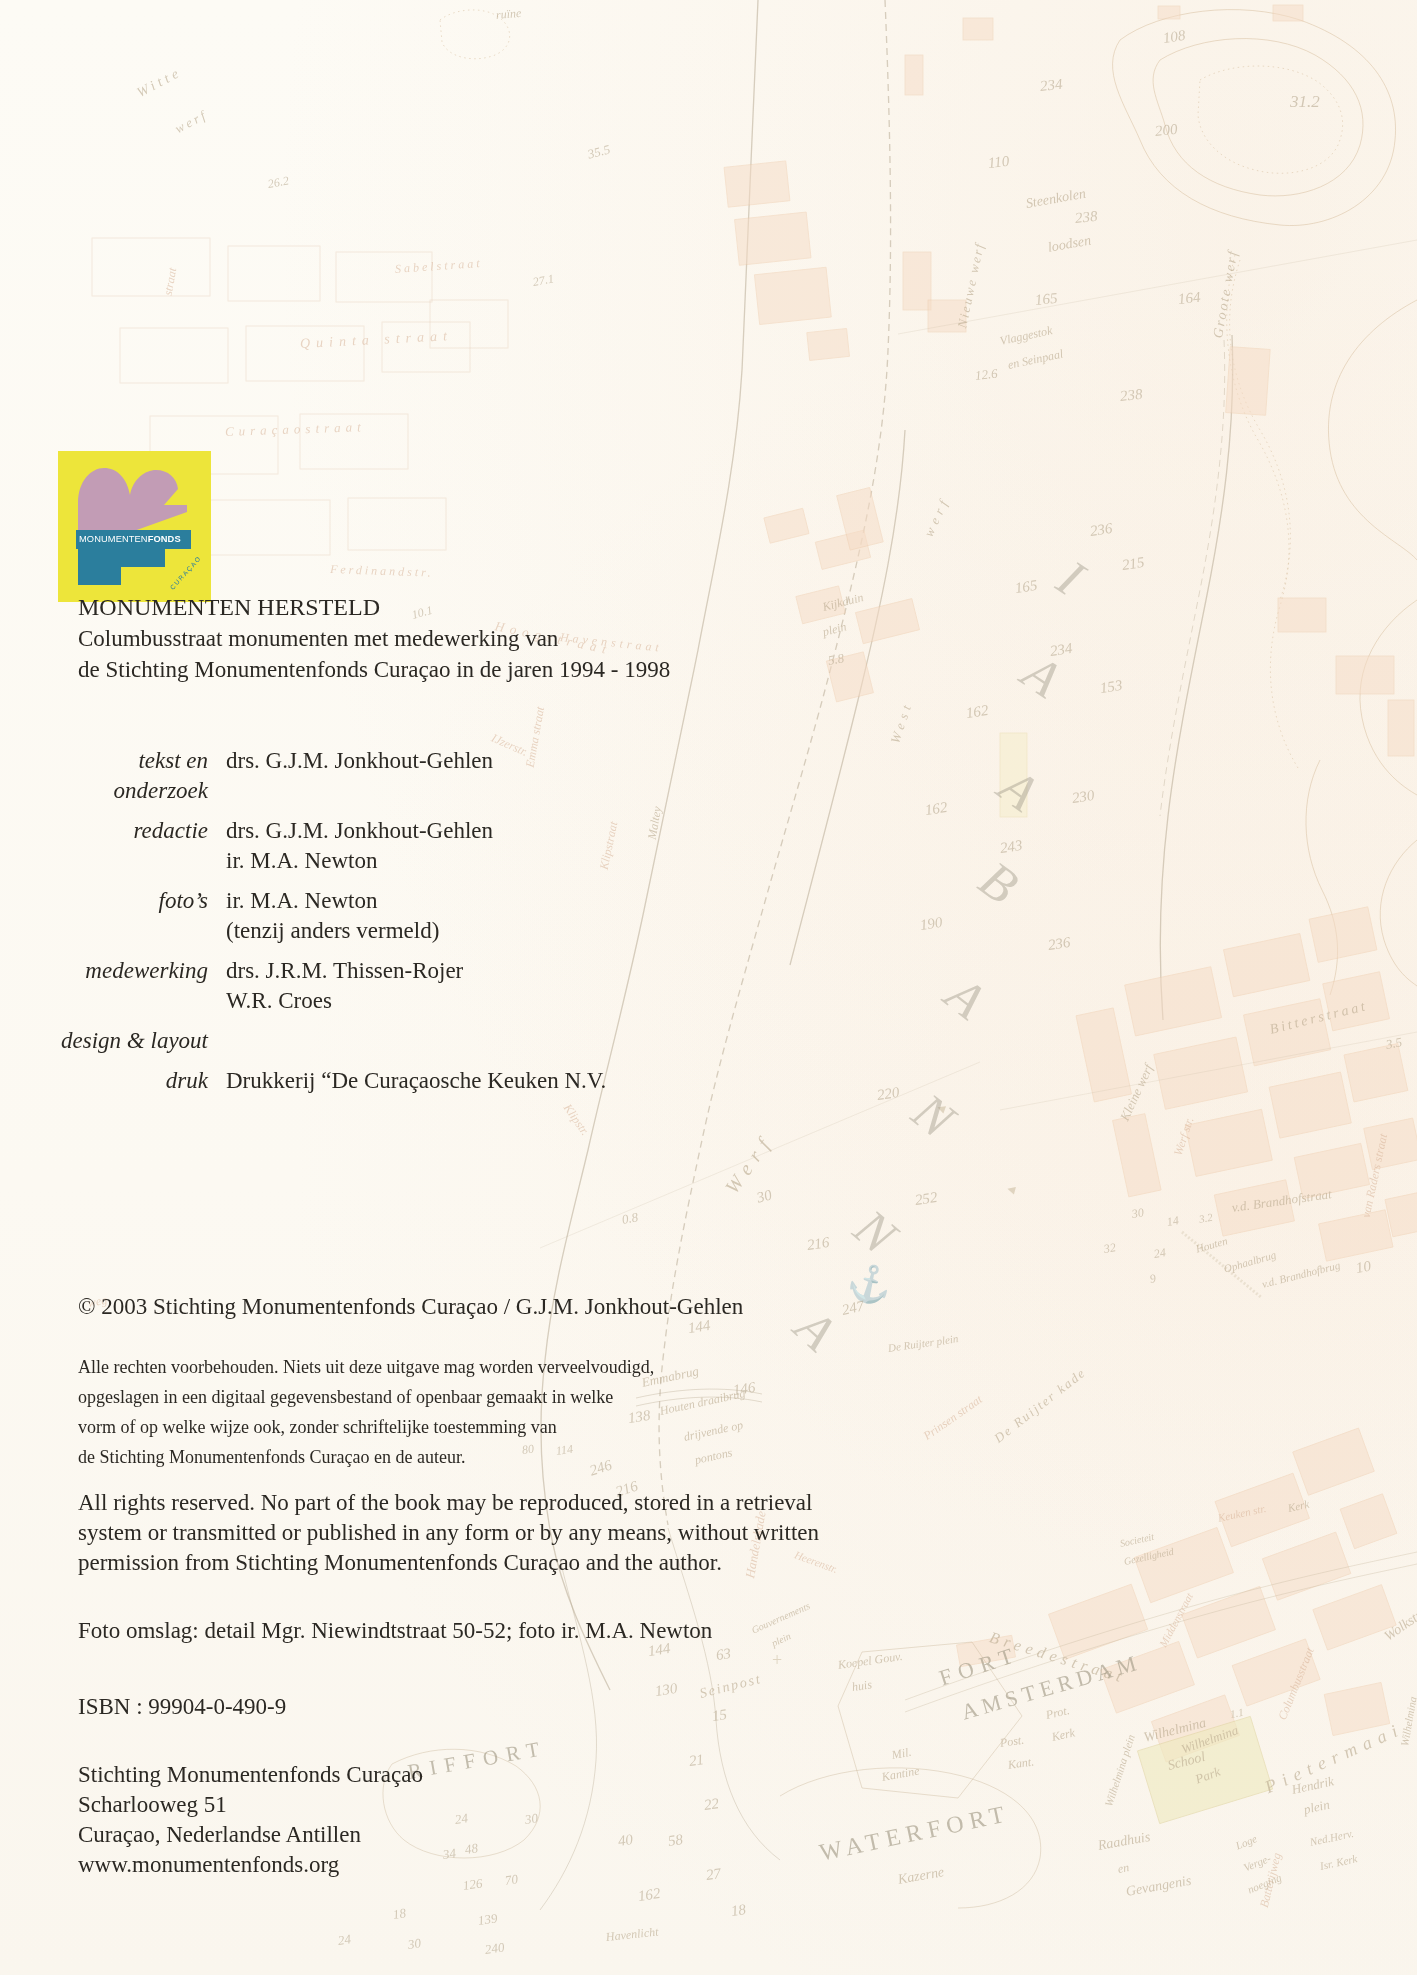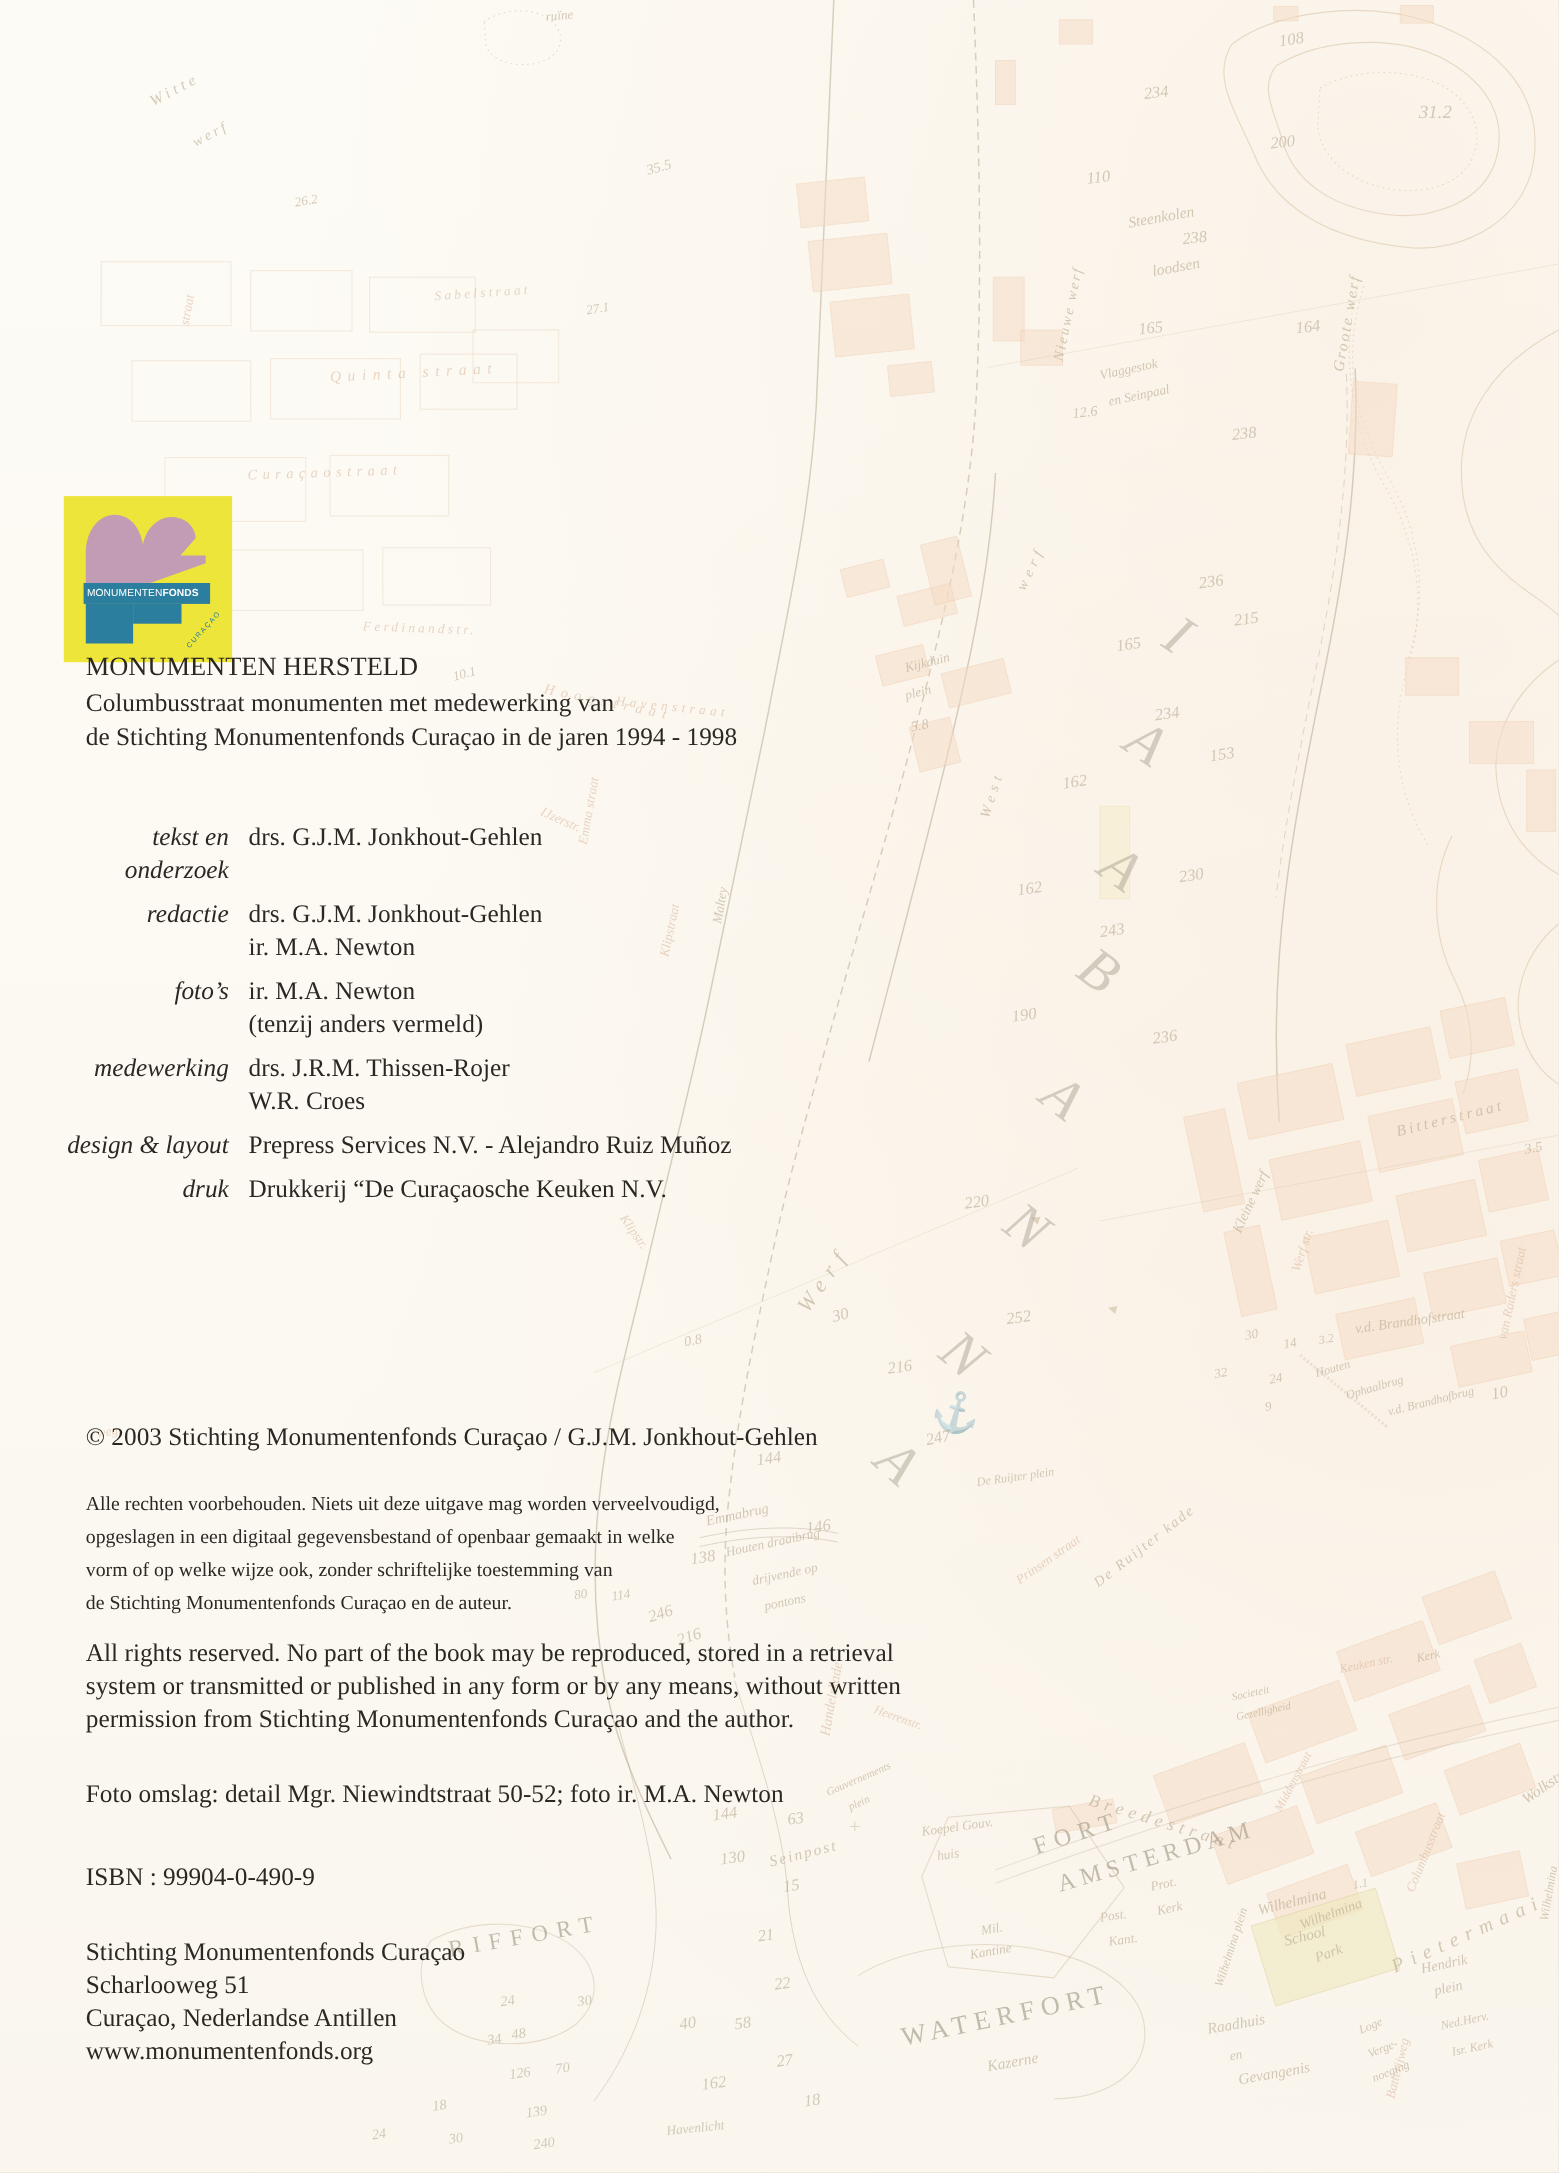--- a/index.html
+++ b/index.html
@@ -395,21 +395,20 @@
         <div class="credit-values">ir. M.A. Newton
 (tenzij anders vermeld)</div>
       </div>
       <div class="credit-row">
         <div class="credit-label">medewerking</div>
         <div class="credit-values">drs. J.R.M. Thissen-Rojer
 W.R. Croes</div>
       </div>
       <div class="credit-row">
         <div class="credit-label">design &amp; layout</div>
-        <div class="credit-values">Prepress Services N.V. - Alejandro Ruiz Muñoz</div>
       </div>
       <div class="credit-row">
         <div class="credit-label">druk</div>
         <div class="credit-values">Drukkerij “De Curaçaosche Keuken N.V.</div>
       </div>
     </div>
 
     <div class="tblock copyright">© 2003 Stichting Monumentenfonds Curaçao / G.J.M. Jonkhout-Gehlen</div>
     <div class="tblock rights-nl">Alle rechten voorbehouden. Niets uit deze uitgave mag worden verveelvoudigd,
 opgeslagen in een digitaal gegevensbestand of openbaar gemaakt in welke

